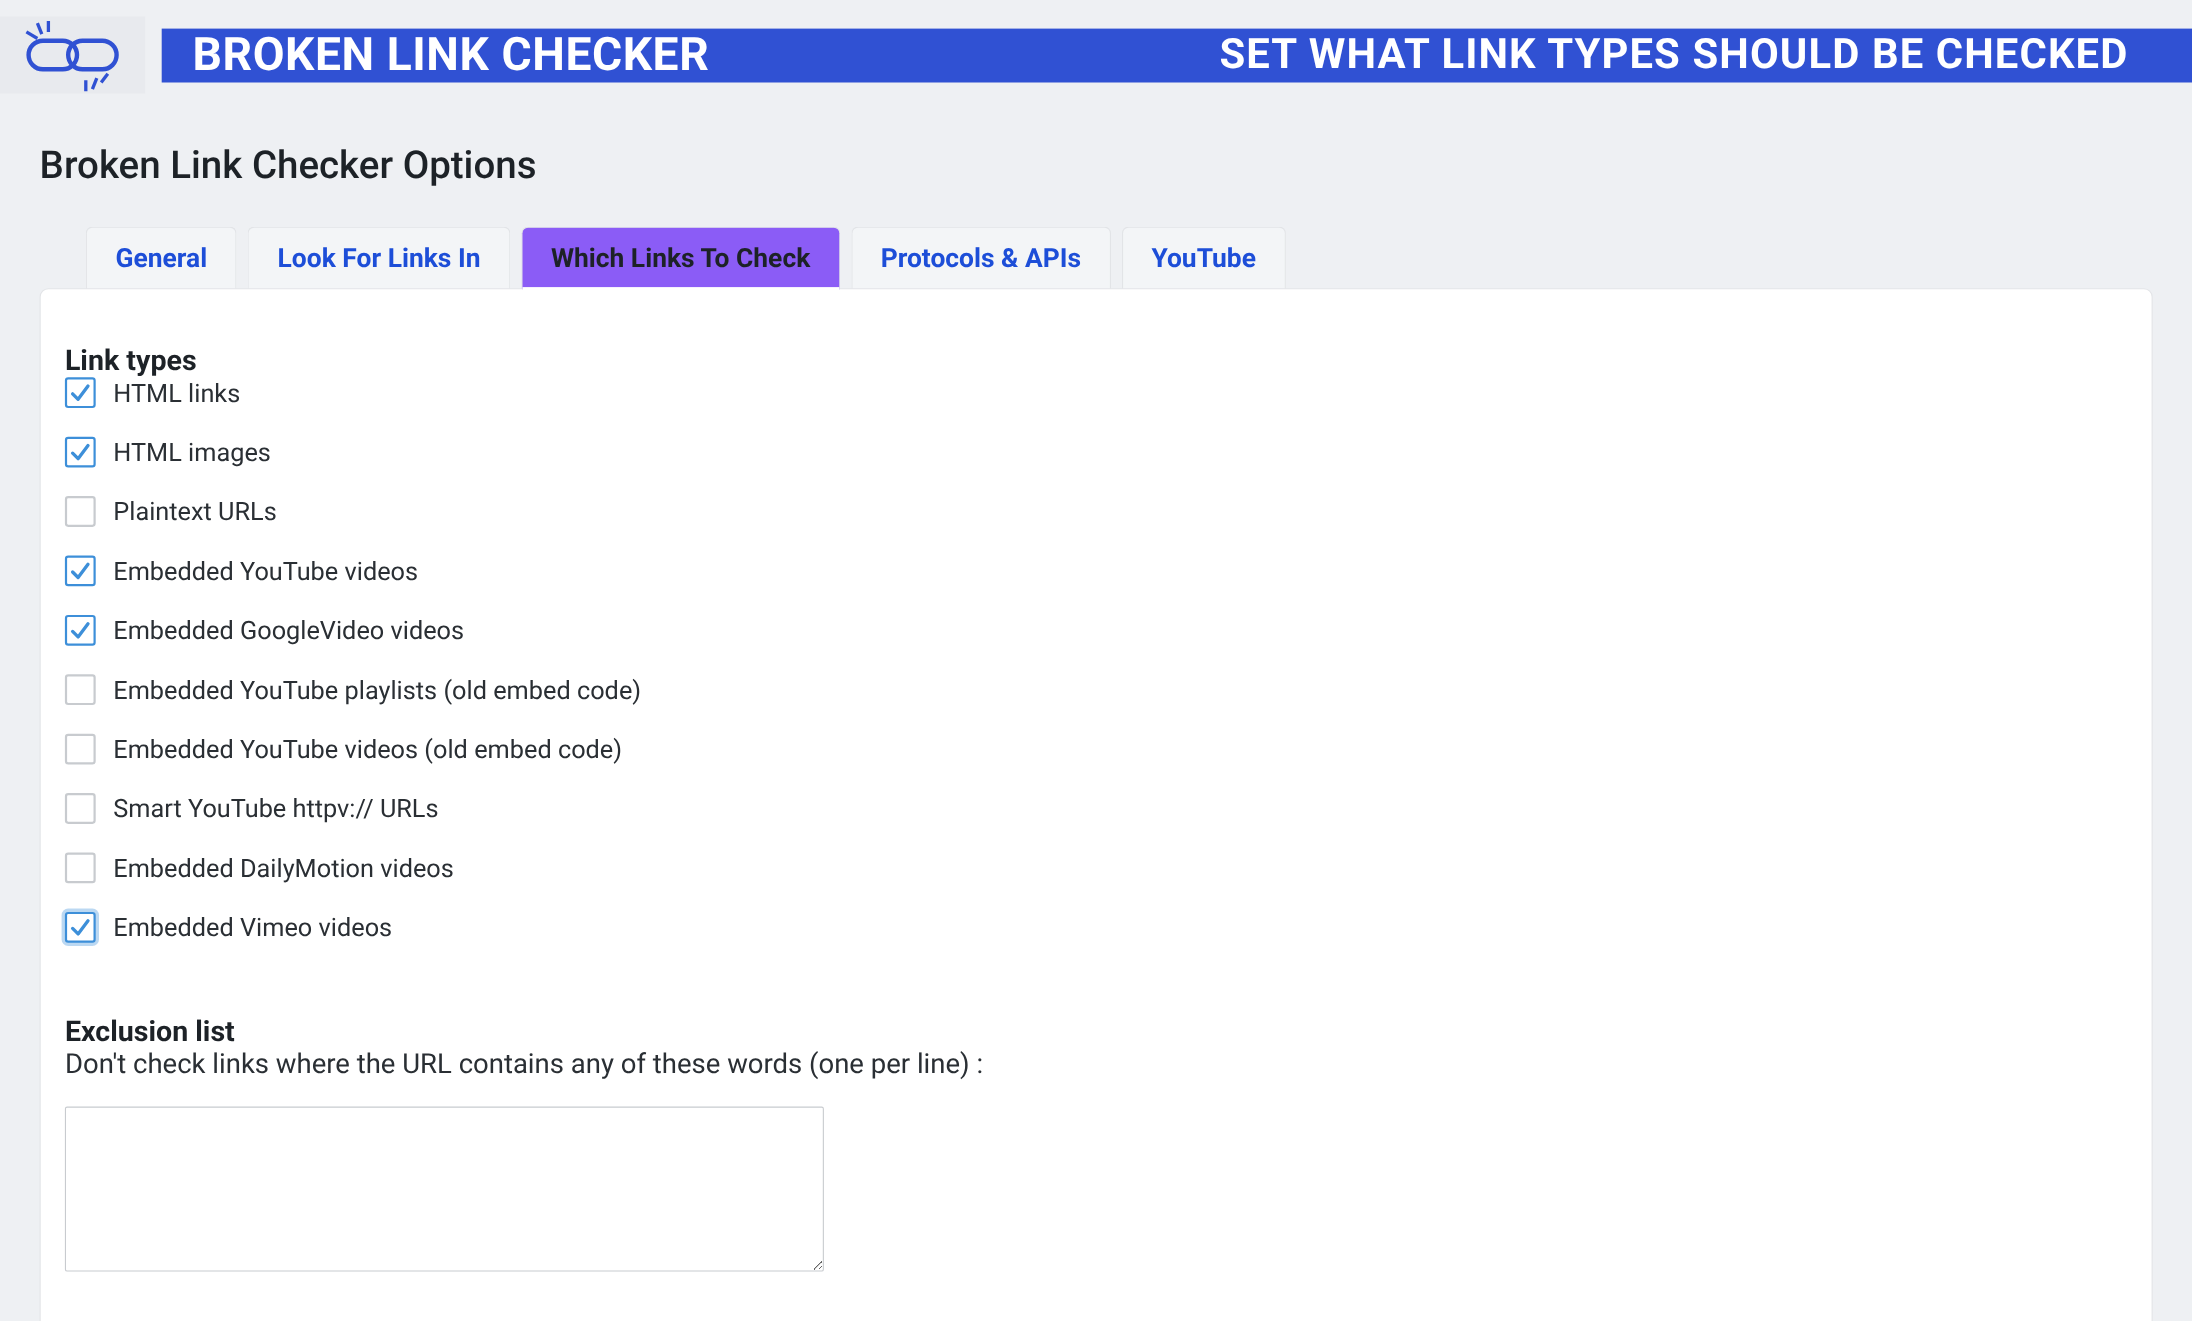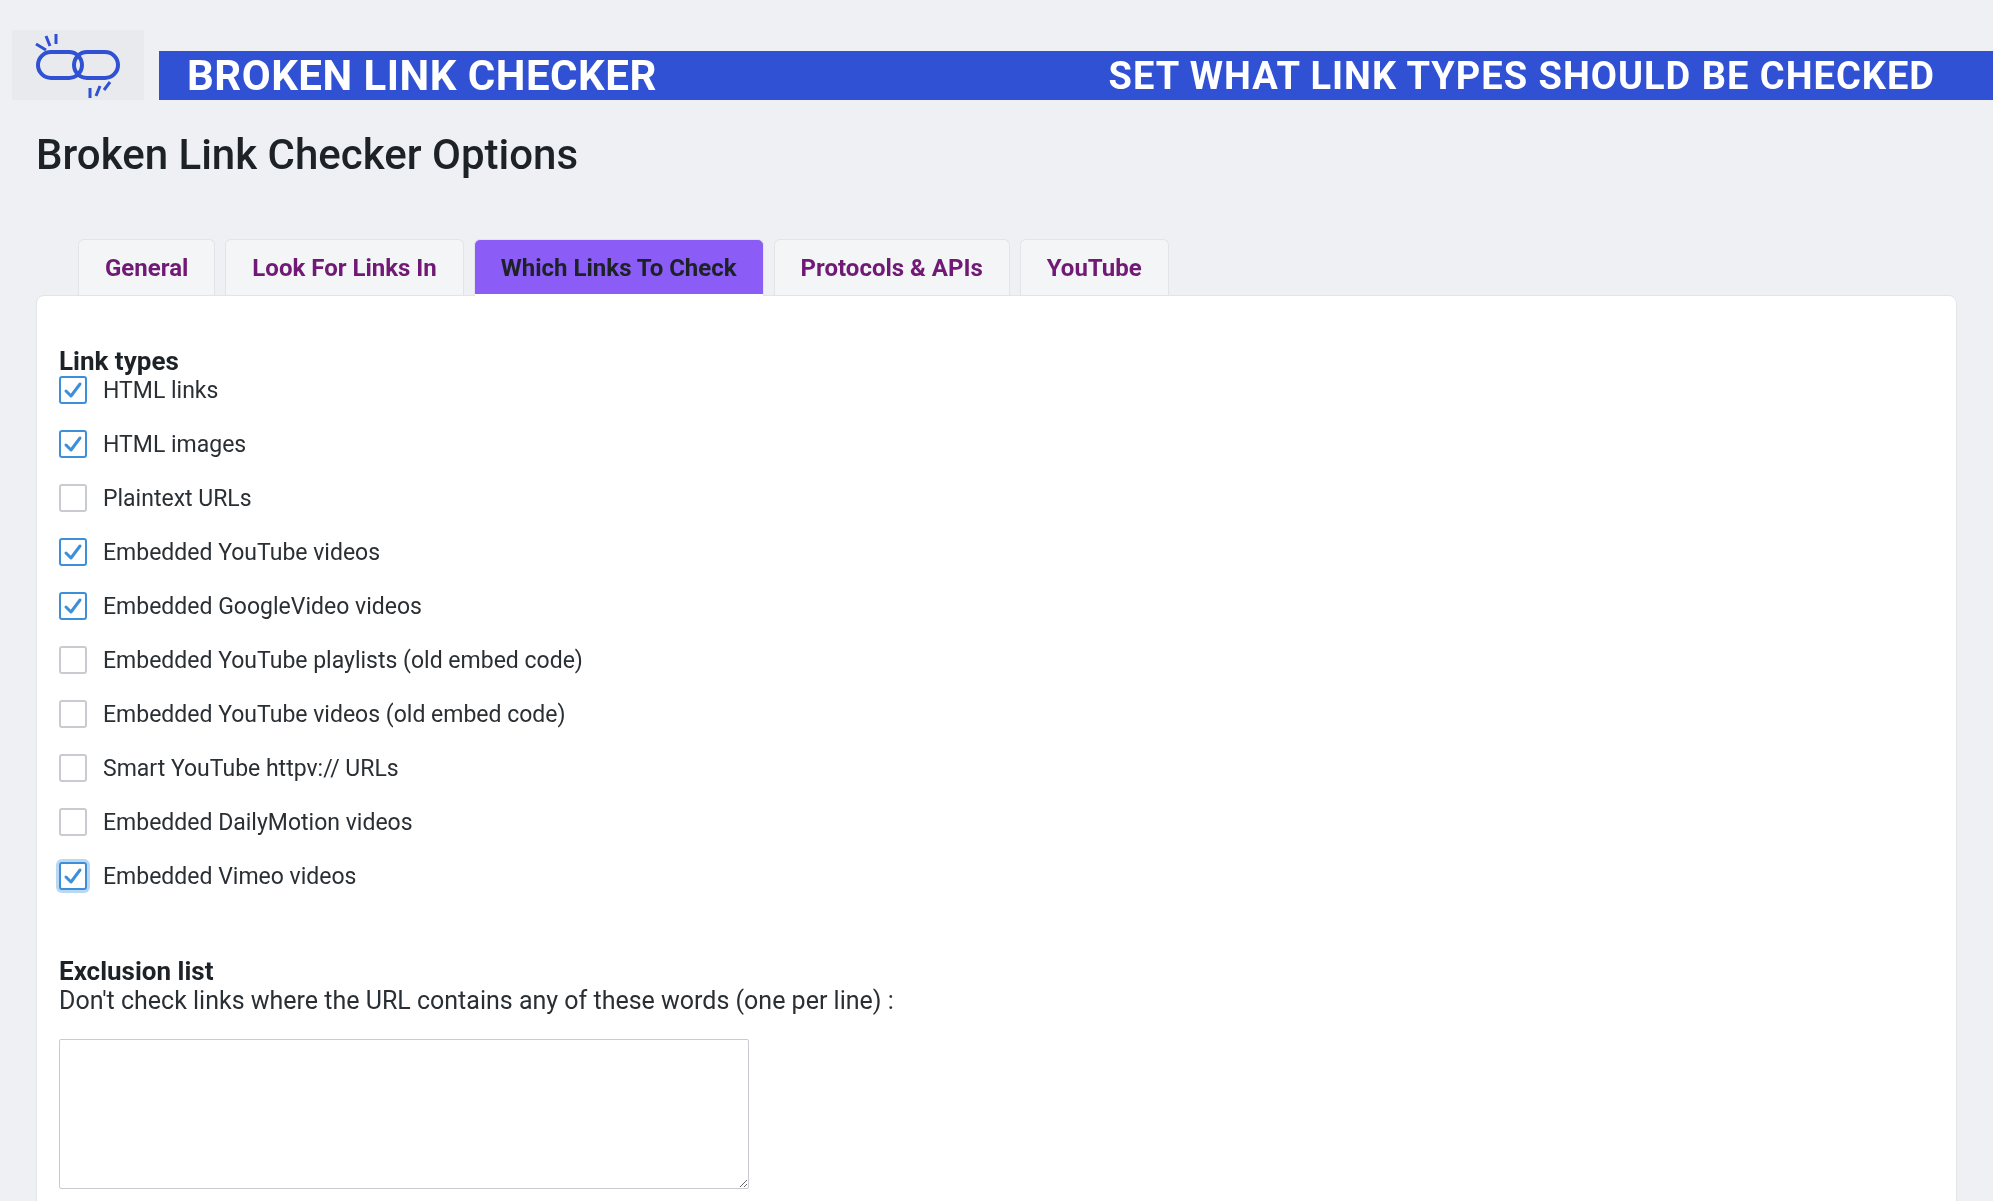--- a/index.html
+++ b/index.html
@@ -7,22 +7,21 @@
     font-family: -apple-system, BlinkMacSystemFont, "Segoe UI", Roboto, "Helvetica Neue", Arial, sans-serif;
     background: #eef0f3;
     color: #1d2227;
     width: 1993px;
   }
 
   
   .header {
     display: flex;
     height: 100px;
-    align-items: flex-end;
-    margin-left: 12px;
+    align-items: center;
   }
   .header-logo {
     width: 132px;
     background: #e8eaee;
     display: flex;
     align-items: center;
     justify-content: center;
   }
   .accent-stripe {
     width: 15px;
@@ -51,37 +50,37 @@
     stroke: #3051d3;
     fill: none;
     stroke-width: 4;
   }
 
   
   .page {
     padding: 30px 36px 40px 36px;
   }
   .page-title {
-    font-size: 42px;
+    font-size: 35px;
     font-weight: 500;
     color: #1d2227;
-    margin-bottom: 60px;
+    margin-bottom: 35px;
   }
 
   
   .tabstrip {
     display: flex;
     gap: 10px;
     margin-left: 42px;
   }
   .tab {
     padding: 14px 26px;
     font-size: 24px;
     font-weight: 700;
-    color: #701a75;
+    color: #1d4ed8;
     background: #f3f5f7;
     border: 1px solid #e2e4e7;
     border-bottom: none;
     border-radius: 6px 6px 0 0;
     cursor: pointer;
     position: relative;
   }
   .tab.active {
     color: #1d2227;
     background: #8b5cf6;

